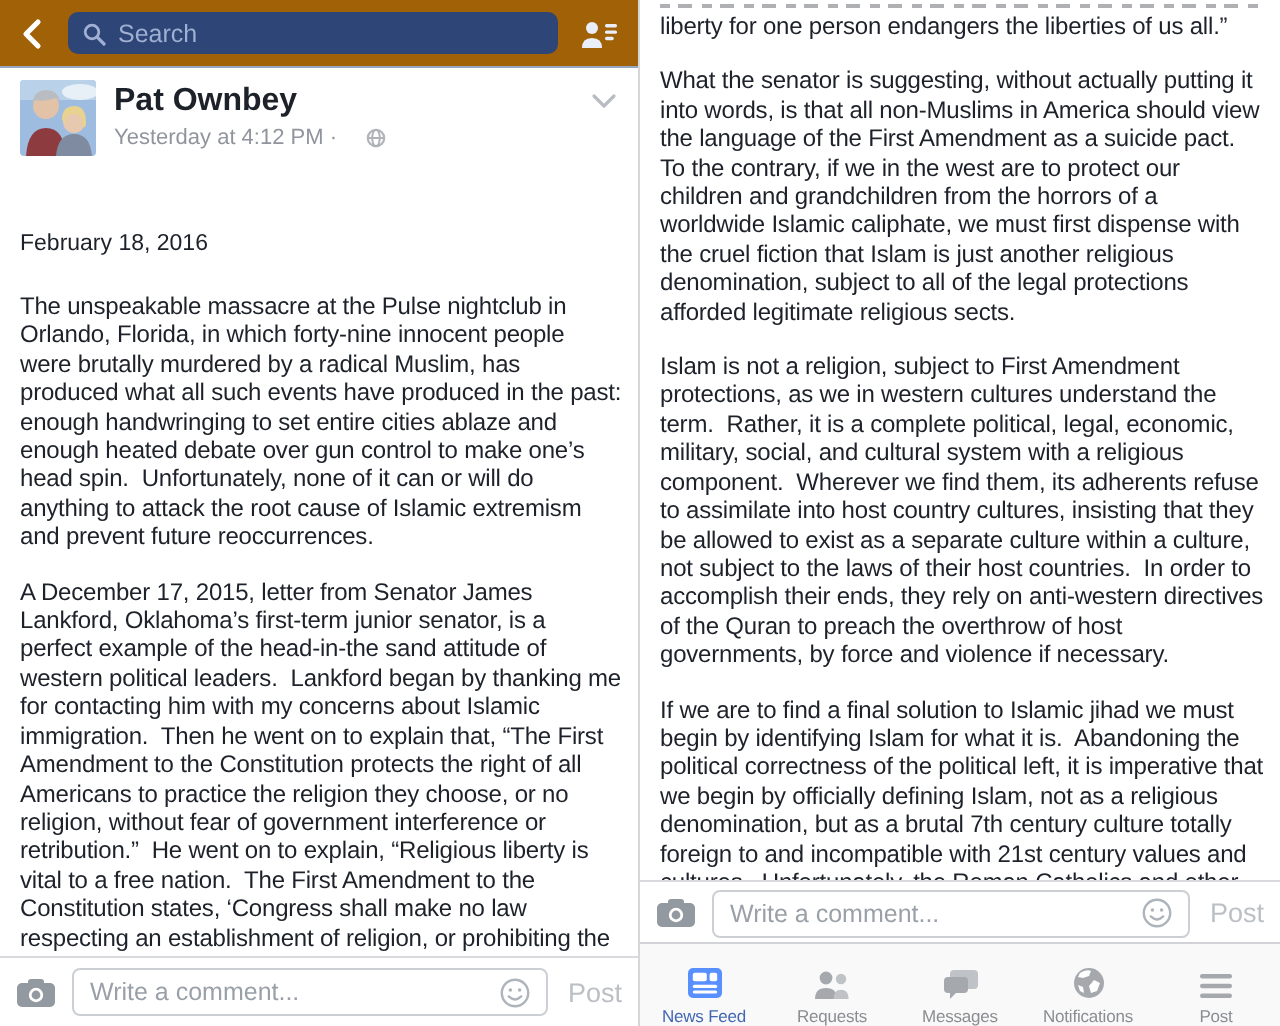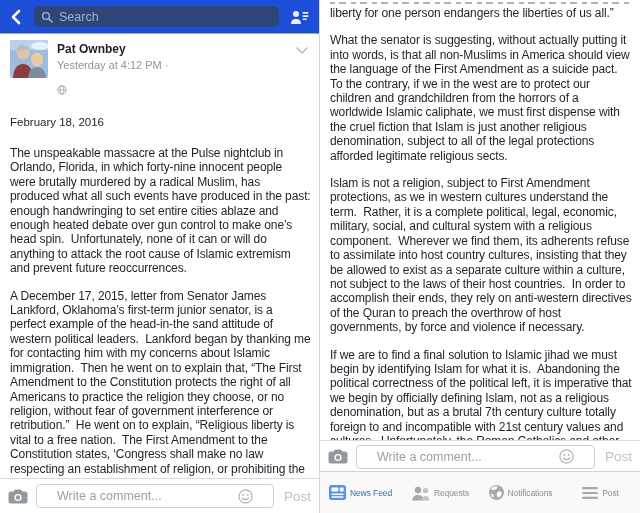--- a/index.html
+++ b/index.html
@@ -5,35 +5,35 @@
   html,body{margin:0;padding:0;background:#e9ebee;}
   .screen{
     position:relative;width:640px;height:513px;overflow:hidden;background:#fff;
     font-family:"Liberation Sans","DejaVu Sans",sans-serif;color:#1d2129;
   }
   .panel{position:absolute;top:0;width:320px;height:513px;background:#fff;overflow:hidden;}
   .panel.left{left:0;border-right:1px solid #d7d7d7;box-sizing:border-box;}
   .panel.right{left:320px;}
 
   
-  .appbar{position:absolute;top:0;left:0;right:0;height:33px;background:#1d4ed8;
+  .appbar{position:absolute;top:0;left:0;right:0;height:33px;background:#a16207;
     display:flex;align-items:center;padding:0 9px;box-sizing:border-box;
     box-shadow:0 1px 0 #98a6c5;}
   .back-btn{width:16px;height:16px;flex:0 0 auto;display:flex;align-items:center;}
   .searchbox{flex:1;height:21px;margin:0 9px;background:#2d4577;border-radius:5px;
     display:flex;align-items:center;padding:0 7px;color:#9fb0d2;font-size:12.5px;}
   .searchbox .mag{margin-right:6px;display:flex;}
   .friendreq-btn{width:22px;height:18px;flex:0 0 auto;display:flex;align-items:center;justify-content:center;}
 
   
   .post-header{position:absolute;top:40px;left:10px;right:10px;height:40px;display:flex;}
   .avatar{width:38px;height:38px;border-radius:2px;overflow:hidden;flex:0 0 auto;}
   .ph-meta{margin-left:9px;padding-top:2px;}
-  .author{font-size:12px;font-weight:bold;color:#1d2129;}
-  .timestamp{font-size:11px;color:#90949c;margin-top:3px;display:flex;gap:14px;flex-direction:column;}
+  .author{font-size:16px;font-weight:bold;color:#1d2129;}
+  .timestamp{font-size:11px;color:#90949c;margin-top:3px;display:flex;align-items:center;gap:14px;}
   .story-chevron{position:absolute;right:0;top:6px;color:#b9bdc3;}
 
   .post-title{position:absolute;top:88px;left:10px;right:10px;font-size:11.5px;}
   .post-byline{position:absolute;top:115px;left:10px;right:10px;font-size:11.5px;line-height:15px;}
 
   
   .post-body{position:absolute;left:10px;right:8px;overflow:hidden;}
   .panel.left .post-body{top:146px;bottom:36px;}
   .panel.right .post-body{top:2px;bottom:67px;}
   .body-par{margin:0 0 13px 0;font-size:12px;line-height:14.4px;letter-spacing:-0.1px;
@@ -41,29 +41,29 @@
   .clipped-frag{height:2px;margin:0 2px 2px 0;overflow:hidden;opacity:.55;
     background:repeating-linear-gradient(90deg,#6d7075 0 5px,transparent 5px 9px,#6d7075 9px 16px,transparent 16px 21px);}
 
   
   .comment-bar{position:absolute;left:0;right:0;background:#fff;border-top:1px solid #d8dade;
     display:flex;align-items:center;padding:0 8px;box-sizing:border-box;}
   .panel.left .comment-bar{bottom:0;height:35px;}
   .panel.right .comment-bar{bottom:41px;height:32px;}
   .camera-btn{flex:0 0 auto;display:flex;margin-right:8px;}
   .comment-input{flex:1;height:24px;border:1px solid #ccd0d5;border-radius:4px;background:#fff;
-    display:flex;align-items:center;padding:0 20px;box-sizing:border-box;}
+    display:flex;align-items:center;padding:0 8px;box-sizing:border-box;}
   .comment-placeholder{flex:1;font-size:12.5px;color:#9aa0a8;}
   .smiley-btn{flex:0 0 auto;display:flex;}
   .post-btn{flex:0 0 auto;margin-left:10px;font-size:13.5px;color:#bcc0c4;}
 
   
   .tabbar{position:absolute;bottom:0;left:0;right:0;height:41px;background:#f9f9f9;
     border-top:1px solid #d1d3d8;display:flex;align-items:stretch;}
-  .tab{flex:1;display:flex;flex-direction:row;align-items:center;justify-content:center;gap:3px;}
+  .tab{flex:1;display:flex;flex-direction:column;align-items:center;justify-content:flex-end;gap:3px;}
   .tab-label{font-size:8.5px;color:#8a8d91;letter-spacing:-0.1px;}
   .tab.active .tab-label{color:#4267b2;}
 </style>
 </head>
 <body>
 
 <div class="screen">
 
   <div class="panel left">
 
@@ -224,20 +224,30 @@
               <circle cx="7" cy="5" r="3.2" fill="#a5a9ae"></circle>
               <path d="M1.5 15.5 q0-5.5 5.5-5.5 q5.5 0 5.5 5.5 z" fill="#a5a9ae"></path>
               <circle cx="14.5" cy="5.5" r="2.6" fill="#bfc2c6"></circle>
               <path d="M10.8 15.5 q0-4.6 3.7-4.6 q3.8 0 3.8 4.6 z" fill="#bfc2c6"></path>
             </svg>
         </span>
         <span class="tab-label">Requests</span>
       </div>
       <div class="tab">
         <span style="display:flex;">
+          <svg width="19" height="16" viewBox="0 0 19 16">
+              <rect x="4" y="1" width="14" height="9.5" rx="2" fill="#bfc2c6"></rect>
+              <rect x="1" y="4.5" width="12" height="8" rx="2" fill="#a5a9ae"></rect>
+              <path d="M4 12 l0 3.5 l3.5-3.5 z" fill="#a5a9ae"></path>
+            </svg>
+        </span>
+        <span class="tab-label">Messages</span>
+      </div>
+      <div class="tab">
+        <span style="display:flex;">
           <svg width="17" height="17" viewBox="0 0 17 17">
               <circle cx="8.5" cy="8.5" r="7.5" fill="#a5a9ae"></circle>
               <path d="M4 3.5 q3-2 5.5-1 l-1 2.5 l-3 1 l-2.5-0.5 z" fill="#ffffff"></path>
               <path d="M11 7 l3 1.5 l-1.5 4 l-3 1 l-1-3.5 z" fill="#ffffff"></path>
               <path d="M3 9.5 l2.5 1 l0.5 3 l-2-1 z" fill="#ffffff"></path>
             </svg>
         </span>
         <span class="tab-label">Notifications</span>
       </div>
       <div class="tab">

